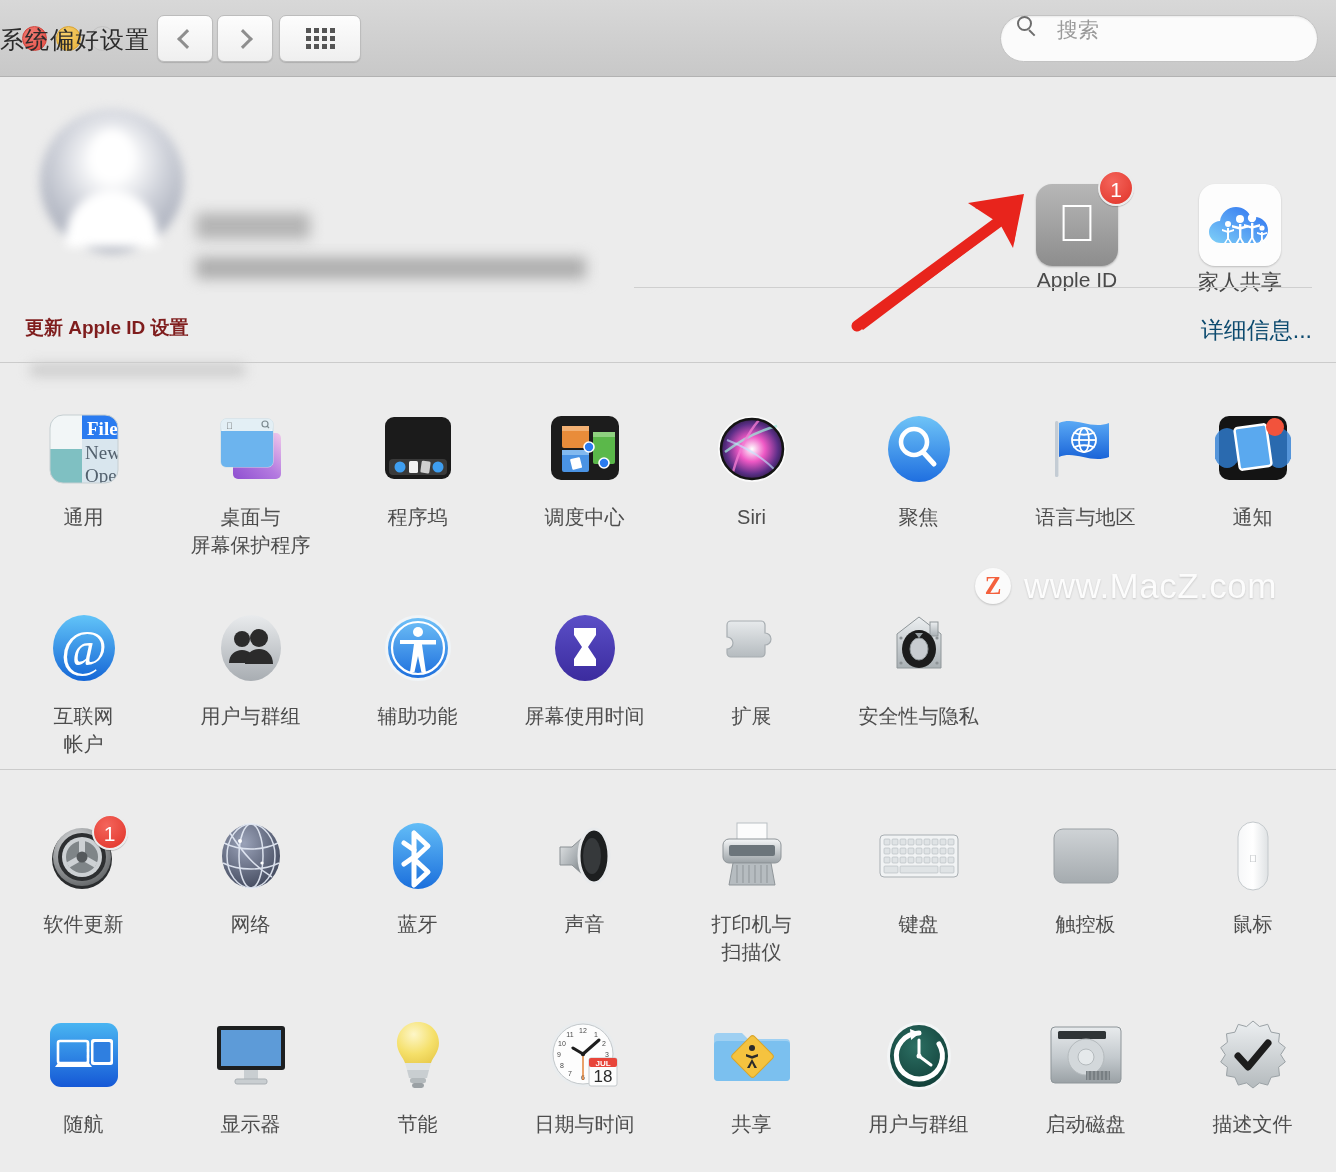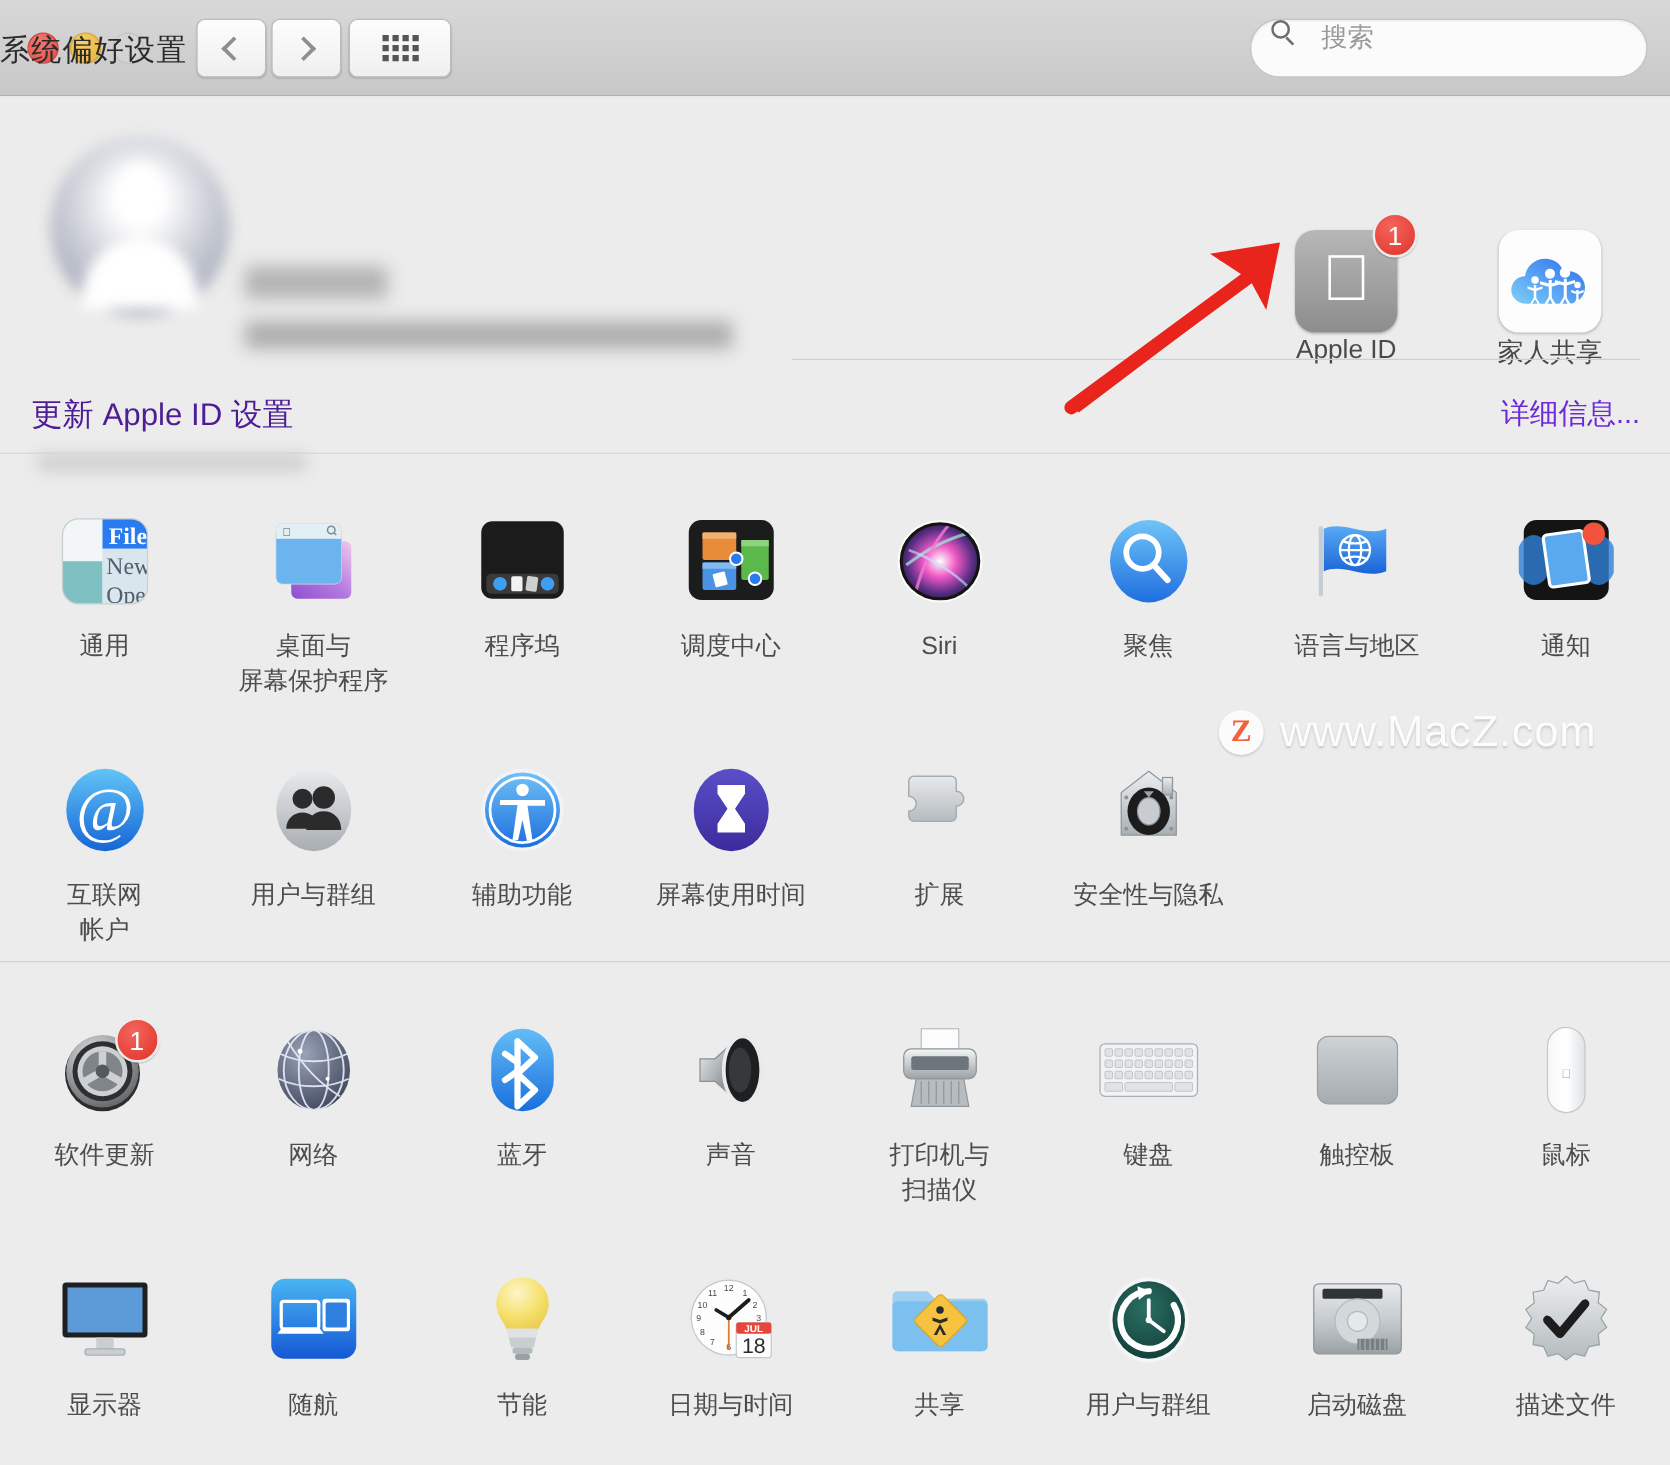--- a/index.html
+++ b/index.html
@@ -103,22 +103,22 @@
   }
   .appleid-icon .badge { right: -16px; top: -14px; }
 
   .family-icon {
     position: relative; width: 82px; height: 82px; margin: 0 auto; border-radius: 16px;
     background: #fdfdfd; box-shadow: 0 1px 2px rgba(0,0,0,.2);
     display: flex; align-items: center; justify-content: center; overflow: hidden;
   }
 
   #divider-top { position: absolute; left: 634px; right: 24px; top: 210px; height: 1px; background: #cfcfcf; }
-  #update-text { position: absolute; left: 25px; top: 238px; font-size: 25px; color: #4c1d95; }
-  #details-link { position: absolute; right: 24px; top: 238px; font-size: 23px; color: #6d28d9; }
+  #update-text { position: absolute; left: 25px; top: 238px; font-size: 19px; color: #7f1d1d; font-weight: bold; }
+  #details-link { position: absolute; right: 24px; top: 238px; font-size: 23px; color: #0c4a6e; }
 
   
   .section-sep { height: 1px; background: #cbcbcb; box-shadow: 0 1px 0 #f3f3f3; }
 
   
   .prefgroup { padding: 16px 0 10px 0; background: #ececec; }
   .prefrow { display: flex; }
   .prefitem { flex: 1 1 0; text-align: center; padding-top: 16px; }
   .icon-wrap { position: relative; width: 92px; height: 76px; margin: 16px auto; display: flex; align-items: center; justify-content: center; }
   .prefitem .label { margin-top: 8px; font-size: 20px; color: #4d4d4d; line-height: 1.42; }
@@ -703,48 +703,48 @@
             <text x="25" y="44" font-size="10" fill="#9aa0a4" text-anchor="middle"></text>
           </svg>
         </div>
         <div class="label">鼠标</div>
       </div>
     </div>
 
     <div class="prefrow" style="margin-top:20px">
       <div class="prefitem">
         <div class="icon-wrap">
-          <svg class="ico" width="80" height="66" viewBox="0 0 80 66">
-            <rect x="6" y="3" width="68" height="44" rx="3" fill="#1d1f20"></rect>
-            <rect x="10" y="7" width="60" height="36" fill="#5d9bd8"></rect>
-            <rect x="33" y="47" width="14" height="9" fill="#c9ced1"></rect>
-            <rect x="24" y="56" width="32" height="5" rx="2" fill="#c9ced1" stroke="#a9afb3"></rect>
-          </svg>
-        </div>
-        <div class="label">显示器</div>
-      </div>
-
-      <div class="prefitem">
-        <div class="icon-wrap">
           <svg class="ico" width="74" height="70" viewBox="0 0 74 70">
             <defs>
               <linearGradient id="scg" x1="0" y1="0" x2="0" y2="1">
                 <stop offset="0" stop-color="#49b5f2"></stop>
                   <stop offset="1" stop-color="#1558d6"></stop>
               </linearGradient>
             </defs>
             <rect x="3" y="2" width="68" height="64" rx="11" fill="url(#scg)"></rect>
             <rect x="11" y="20" width="30" height="22" rx="2" fill="none" stroke="#fff" stroke-width="2.6"></rect>
             <path d="M8 46h37l-3-4H11z" fill="#fff"></path>
             <rect x="44" y="18" width="22" height="26" rx="2.5" fill="#fff"></rect>
             <rect x="46.5" y="21" width="17" height="20" rx="1.5" fill="#2f7fe0"></rect>
             <line x1="41" y1="22" x2="41" y2="42" stroke="#fff" stroke-width="2.2" stroke-dasharray="3 3"></line>
           </svg>
         </div>
         <div class="label">随航</div>
+      </div>
+
+      <div class="prefitem">
+        <div class="icon-wrap">
+          <svg class="ico" width="80" height="66" viewBox="0 0 80 66">
+            <rect x="6" y="3" width="68" height="44" rx="3" fill="#1d1f20"></rect>
+            <rect x="10" y="7" width="60" height="36" fill="#5d9bd8"></rect>
+            <rect x="33" y="47" width="14" height="9" fill="#c9ced1"></rect>
+            <rect x="24" y="56" width="32" height="5" rx="2" fill="#c9ced1" stroke="#a9afb3"></rect>
+          </svg>
+        </div>
+        <div class="label">显示器</div>
       </div>
 
       <div class="prefitem">
         <div class="icon-wrap">
           <svg class="ico" width="60" height="76" viewBox="0 0 60 76">
             <defs>
               <radialGradient id="bulbg" cx=".4" cy=".3" r=".8">
                 <stop offset="0" stop-color="#fdf6c8"></stop>
                   <stop offset=".6" stop-color="#f5e06a"></stop>
                   <stop offset="1" stop-color="#e8cb4d"></stop>

